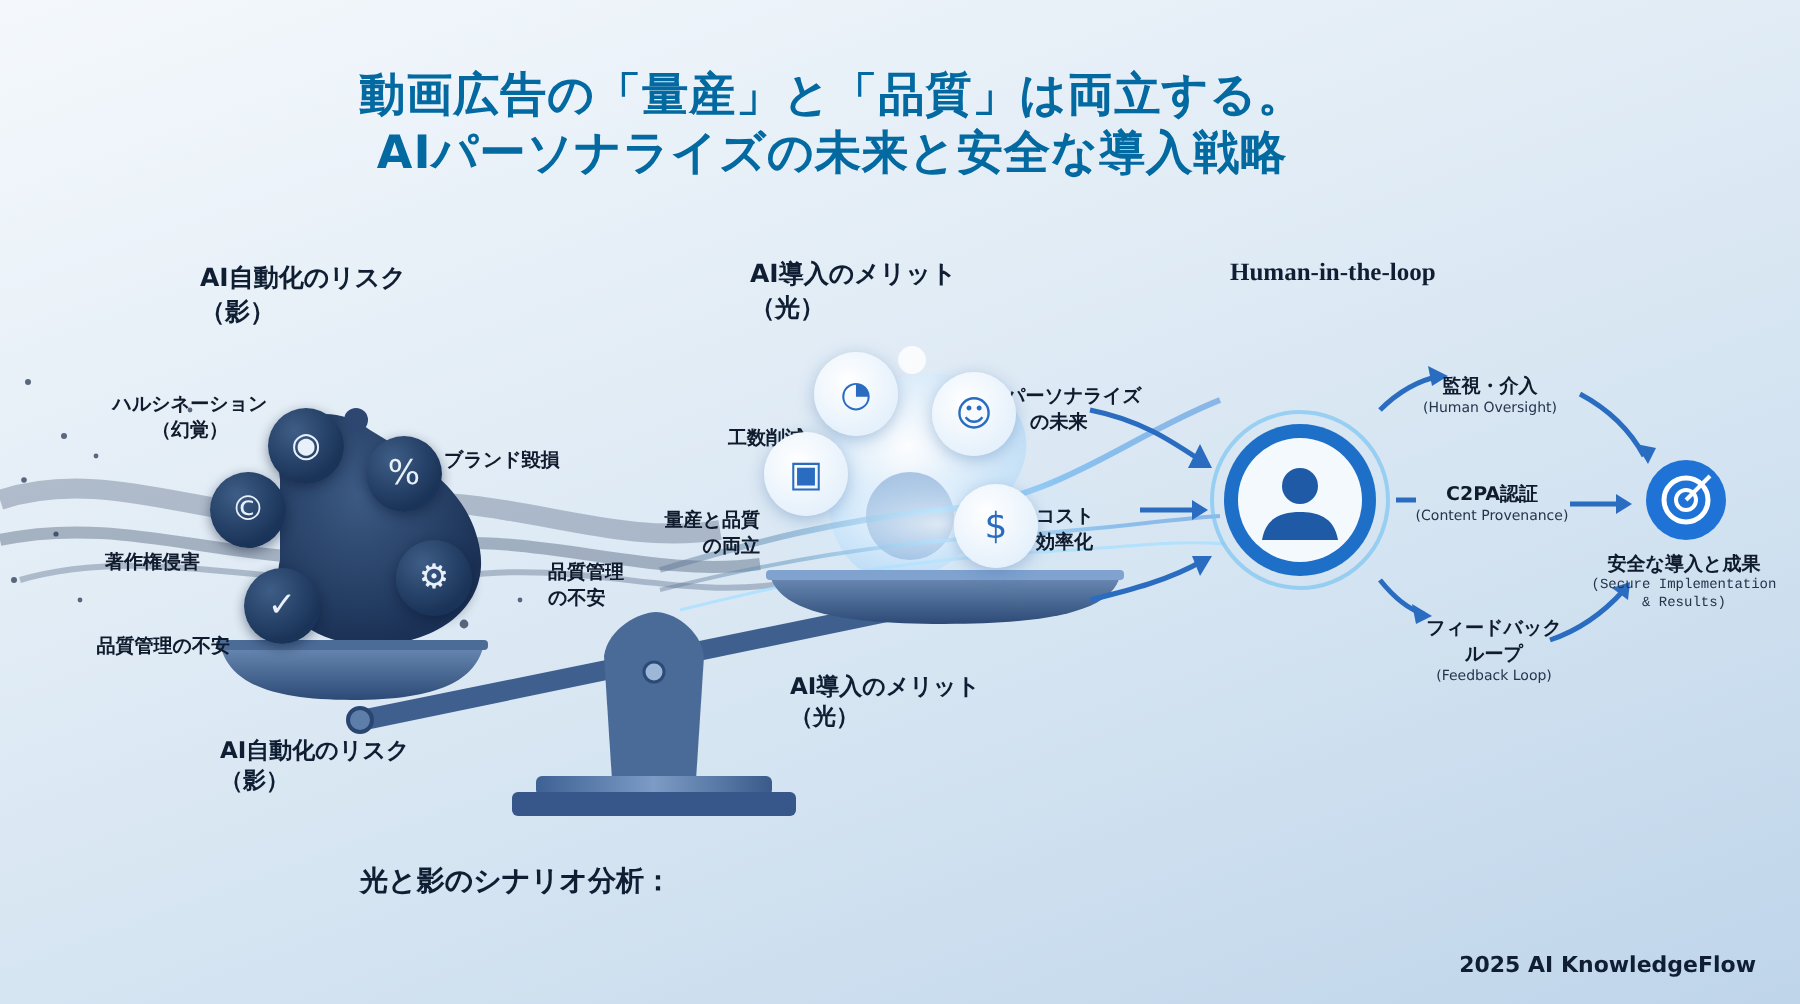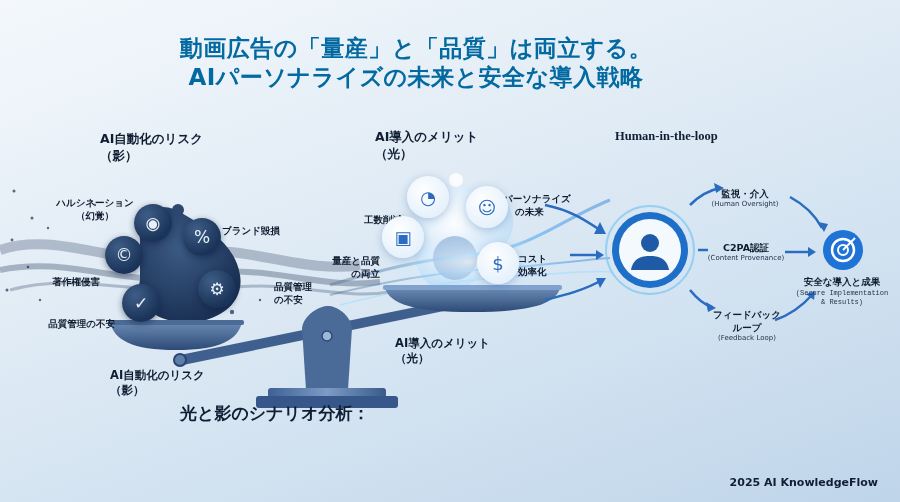--- a/index.html
+++ b/index.html
@@ -240,17 +240,17 @@
   <div>ループ</div>
   <div class="sub">(Feedback Loop)</div>
 </div>
 <div class="abs" style="left:823px;top:230px;width:40px;height:40px;border-radius:50%;"></div>
 <div class="abs lbl" style="left:787px;top:276px;width:110px;font-family:Liberation Mono, monospace;">
   <div>安全な導入と成果</div>
   <div class="sub">(Secure Implementation</div>
   <div class="sub">&amp; Results)</div>
 </div>
 
-<div class="abs sec-title" style="left:180px;top:404px;width:300px;font-size:17px;line-height:18px;">
+<div class="abs sec-title" style="left:180px;top:432px;width:300px;font-size:14px;line-height:18px;">
   <div>光と影のシナリオ分析：</div>
 </div>
 
 <div class="abs footer">2025 AI KnowledgeFlow</div>
 
 </body></html>

